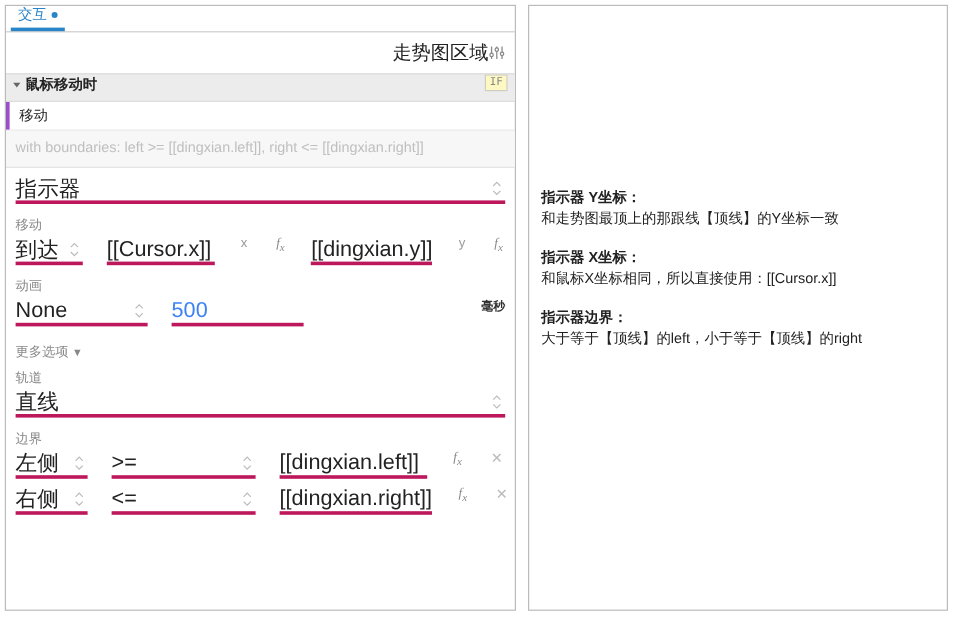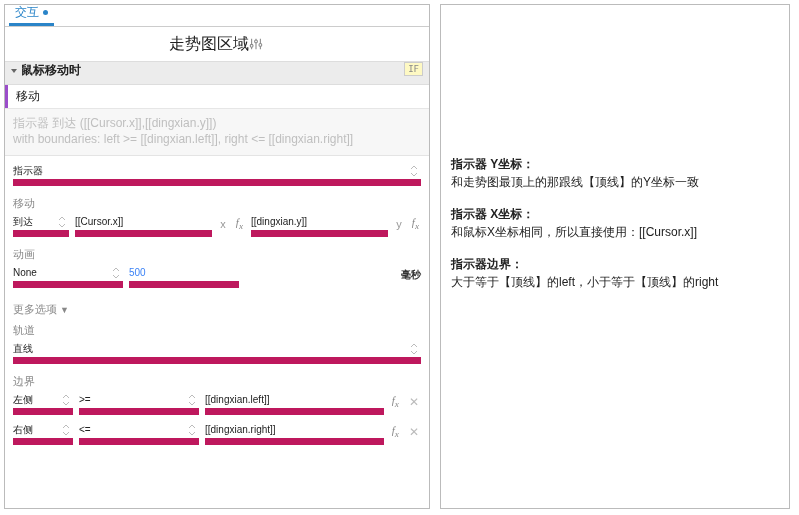--- a/index.html
+++ b/index.html
@@ -4,36 +4,36 @@
 <style>
   * { box-sizing: border-box; margin: 0; padding: 0; }
   body { font-family: "Microsoft YaHei", Arial, sans-serif; font-size: 12px; color: #333; background: #fff; }
   .wrap { display: flex; gap: 10px; padding: 4px; }
   .panel { border: 1px solid #bbb; background: #fff; }
   .left { width: 426px; height: 505px; display: flex; flex-direction: column; }
   .right { width: 350px; height: 505px; padding: 150px 10px 10px 10px; }
   .tabbar { height: 22px; border-bottom: 1px solid #ccc; display: flex; align-items: flex-end; padding: 0 4px; }
   .tab { font-size: 12px; color: #2a84c8; padding: 3px 6px 2px 6px; border-bottom: 3px solid #2a84c8; display: flex; align-items: center; gap: 4px; }
   .dot { width: 5px; height: 5px; border-radius: 50%; background: #2a84c8; display: inline-block; }
-  .title-row { height: 34px; display: flex; align-items: center; justify-content: center; padding: 0 8px 0 6px; font-size: 16px; color: #222; }
+  .title-row { height: 34px; display: flex; align-items: center; justify-content: flex-end; padding: 0 8px 0 6px; font-size: 16px; color: #222; }
   .sliders-icon svg { width: 14px; height: 14px; }
   .section-hdr { background: #ececec; height: 24px; display: flex; align-items: flex-start; justify-content: space-between; padding: 0 6px 0 4px; border-top: 1px solid #ddd; border-bottom: 1px solid #ddd; }
   .section-hdr .lft { display: flex; align-items: center; gap: 2px; font-size: 12px; color: #222; font-weight: bold; }
   .chev svg { width: 10px; height: 10px; }
   .if-btn { font-size: 9px; color: #888; background: #fef9c3; border: 1px solid #ccc; padding: 0 3px; height: 14px; line-height: 12px; font-family: monospace; }
   .action-row { height: 24px; display: flex; align-items: center; border-bottom: 1px solid #e6e6e6; }
   .action-mark { width: 3px; height: 100%; background: #9b4dca; }
   .action-lbl { padding-left: 8px; font-size: 12px; color: #222; }
   .desc { padding: 6px 8px 8px 8px; background:#f7f7f7; color: #bfbfbf; font-size: 12px; line-height: 16px; border-bottom: 1px solid #e4e4e4; }
   .body { padding: 6px 8px 6px 8px; }
   .lbl { color: #888; font-size: 11px; margin-top: 10px; margin-bottom: 2px; }
   .lbl.first { margin-top: 4px; }
-  .field { position: relative; border-bottom: 7px solid #be185d; height: 24px; display: flex; align-items: center; font-size: 10px; color: #222; background: #fff; }
+  .field { position: relative; border-bottom: 3px solid #be185d; height: 24px; display: flex; align-items: center; font-size: 18px; color: #222; background: #fff; }
   .field .caret { position: absolute; right: 2px; color: #bbb; }
-  .row { display: flex; align-items: center; gap: 6px; }
+  .row { display: flex; align-items: flex-start; gap: 20px; }
   .cell { flex: 1; }
   .sx { color: #999; font-size: 11px; padding: 0 2px 3px 2px; }
   .fx { color: #888; font-size: 11px; font-style: italic; padding: 0 2px 3px 2px; font-family: Georgia, serif; }
   .xbtn { color: #bbb; font-size: 12px; padding: 0 2px 3px 2px; }
   .placeholder { color: #3b82f6; }
   .more { color: #888; font-size: 11px; margin-top: 14px; margin-bottom: 2px; }
   .more .tri { font-size: 9px; }
   .unit { color: #333; font-size: 10px; padding: 0 0 3px 0; font-weight:bold;}
   .right p { font-size: 12px; line-height: 18px; color: #222; margin-bottom: 14px; }
   .right b { font-weight: bold; }
@@ -79,21 +79,20 @@
       </span>
       <span class="if-btn">IF</span>
     </div>
 
     <div class="action-row">
       <div class="action-mark"></div>
       <span class="action-lbl">移动</span>
     </div>
 
     <div class="desc">
-      <div>指示器 到达 ([[Cursor.x]],[[dingxian.y]])</div>
       <div>with boundaries: left &gt;= [[dingxian.left]], right &lt;= [[dingxian.right]]</div>
     </div>
 
     <div class="body">
       <div class="field">
         <span>指示器</span>
         <span class="caret">
           <svg width="10" height="14" viewBox="0 0 10 14">
               <path d="M2 5 L5 2 L8 5" fill="none" stroke="#bbb"></path>
               <path d="M2 9 L5 12 L8 9" fill="none" stroke="#bbb"></path>

